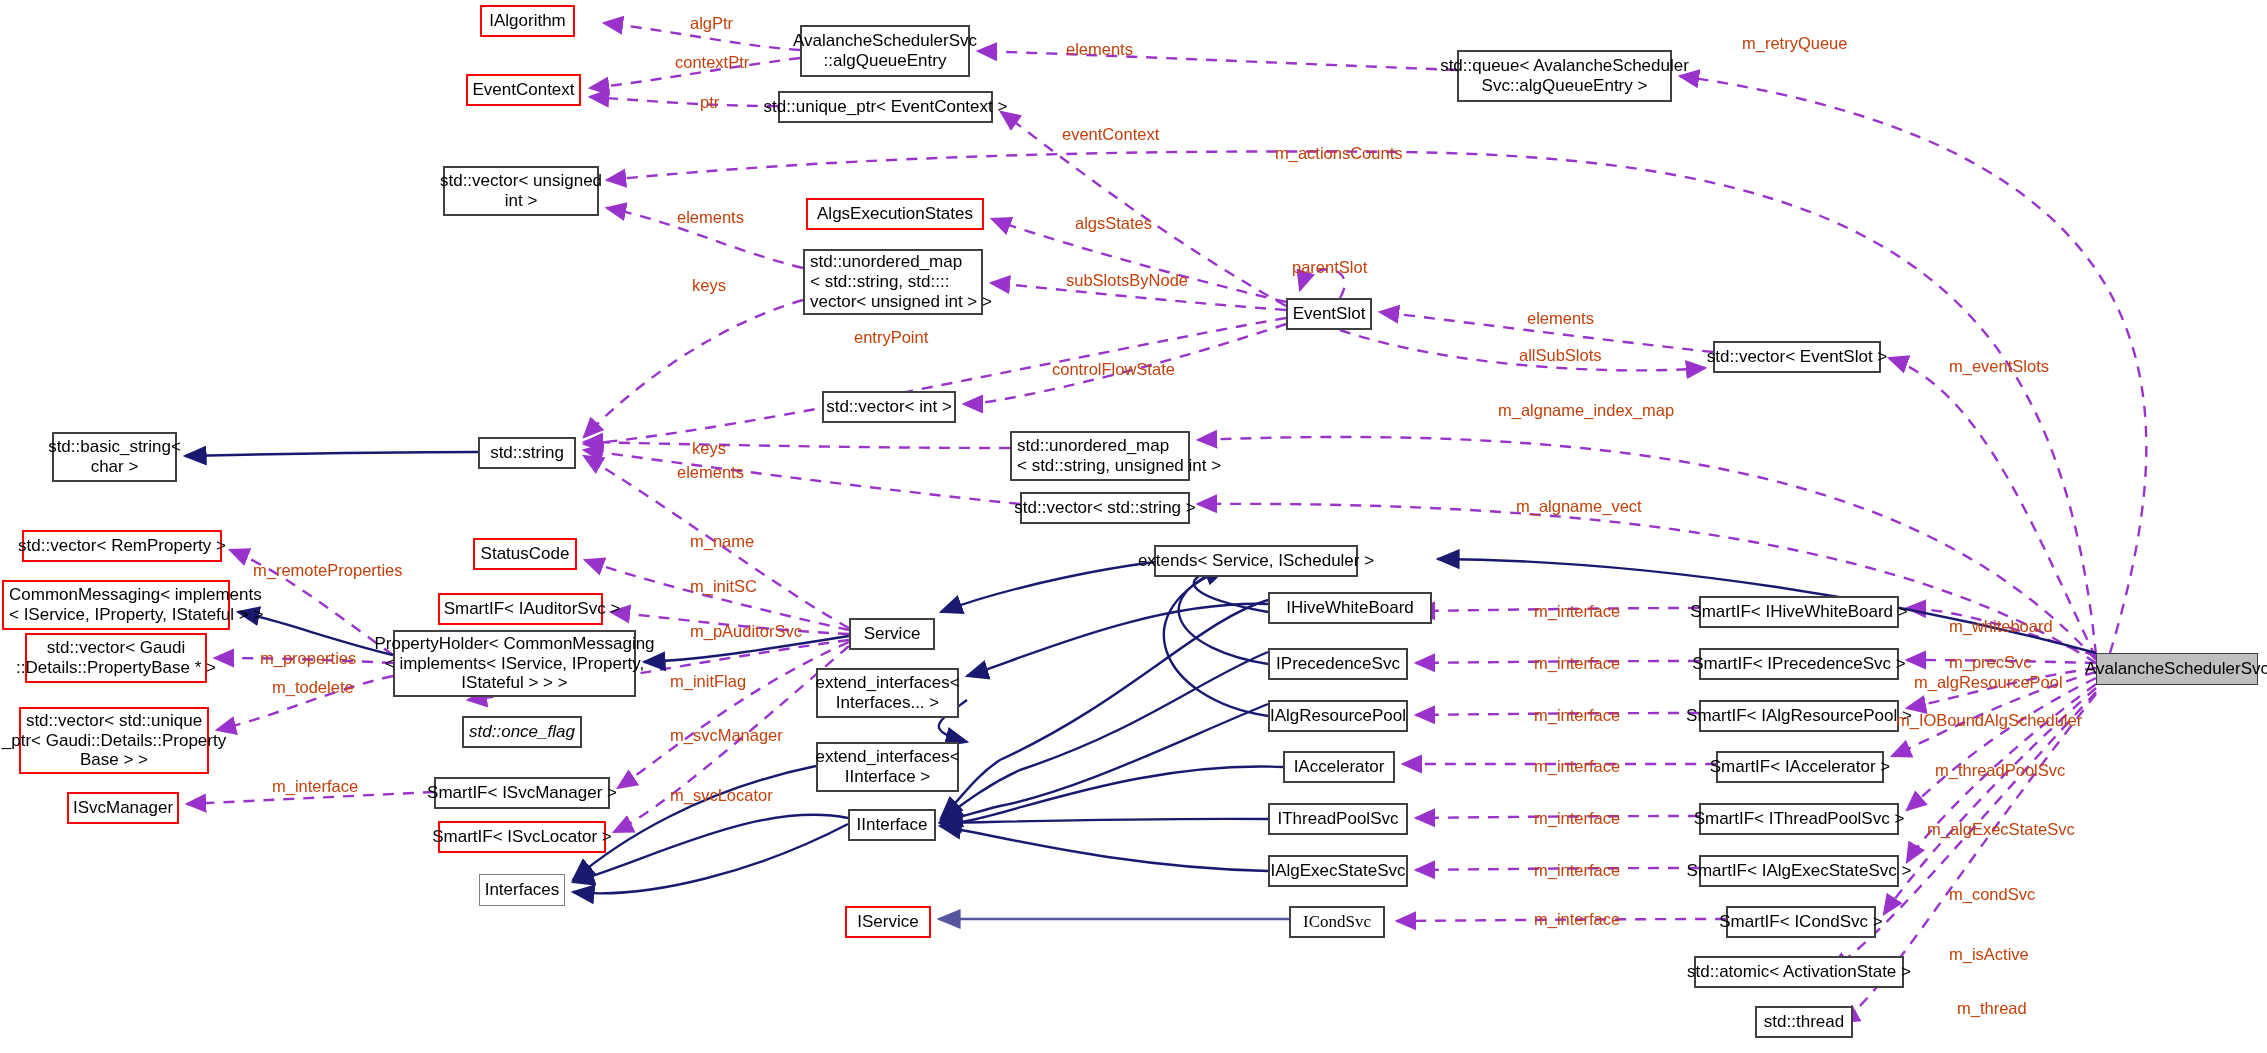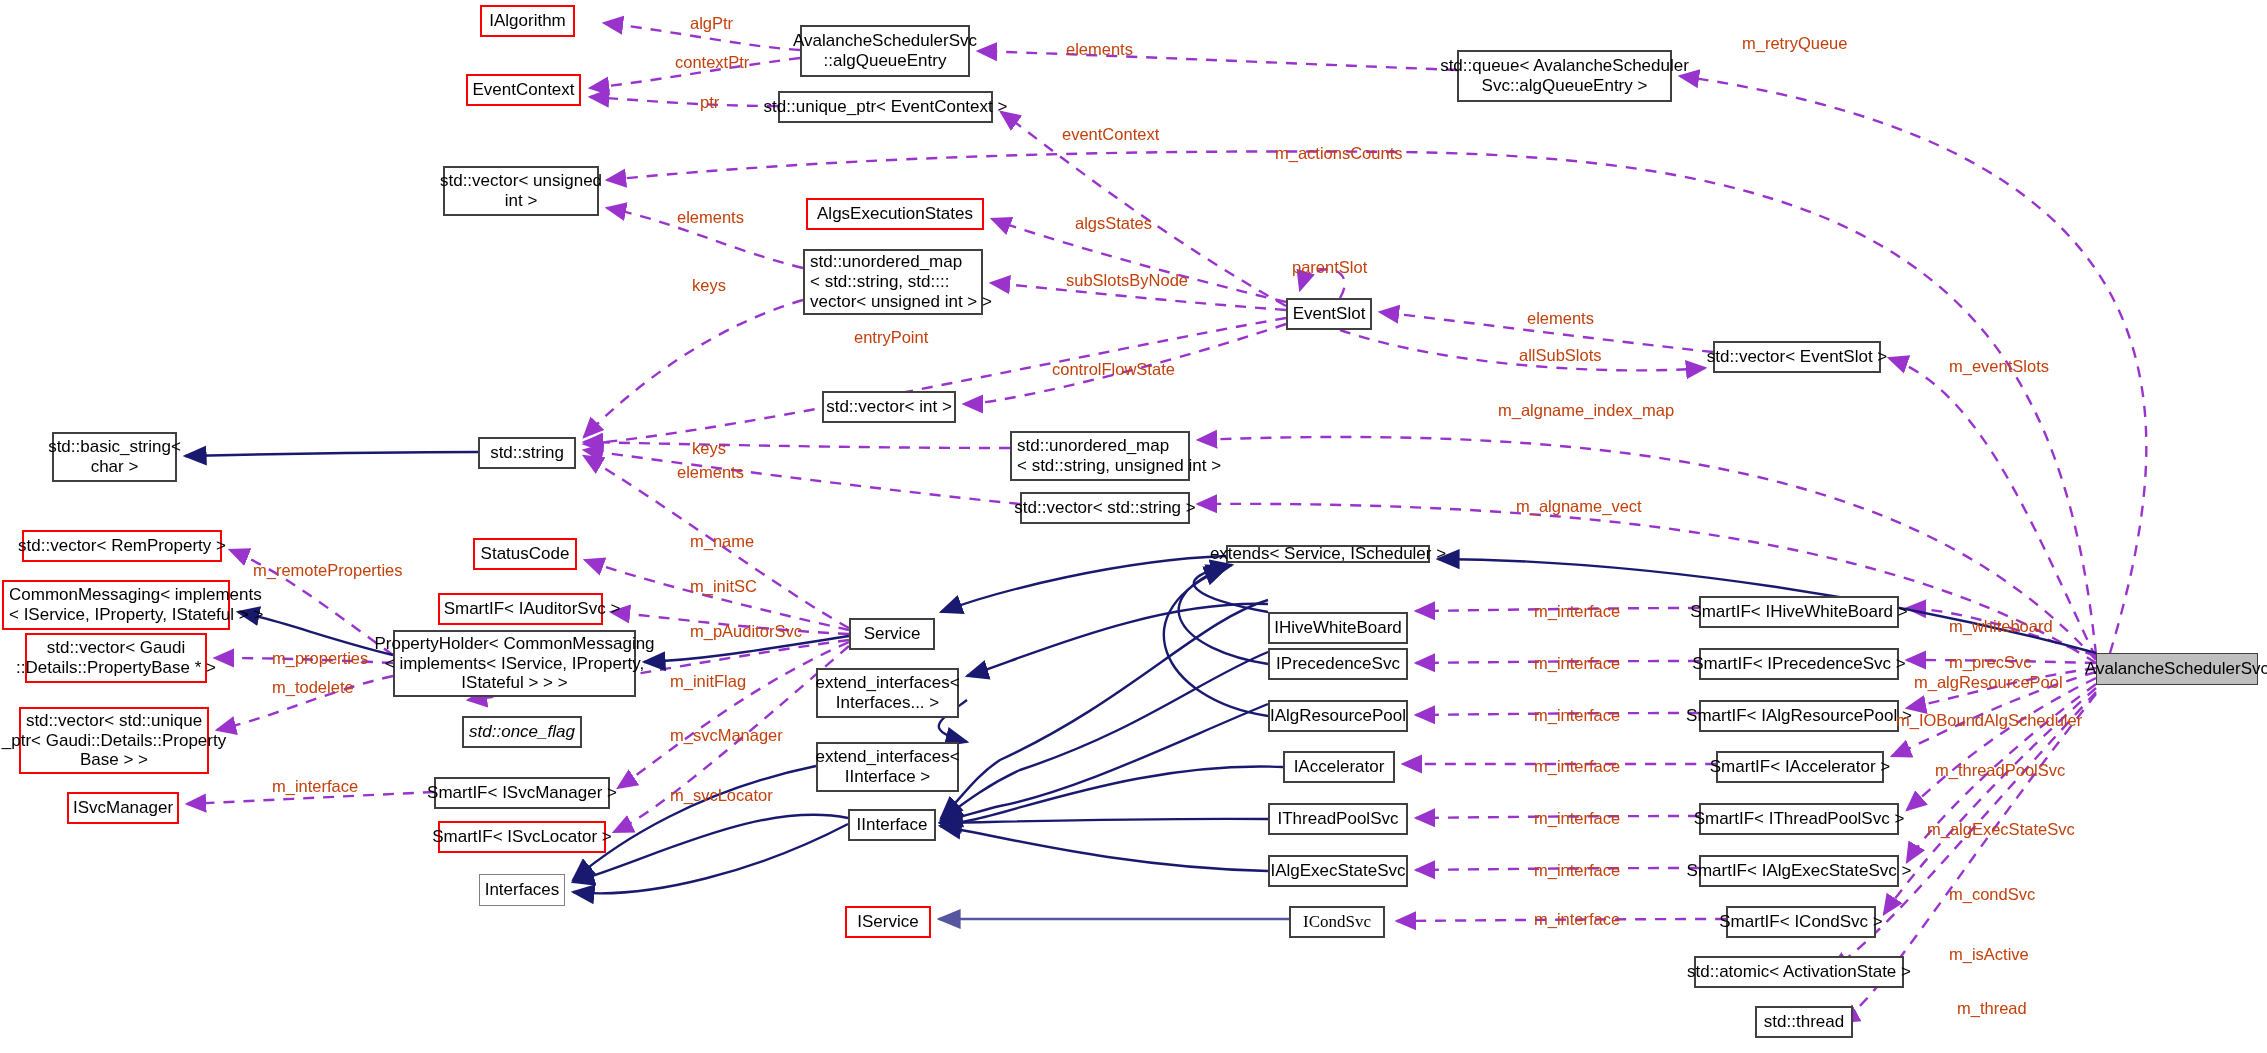--- a/index.html
+++ b/index.html
@@ -247,25 +247,25 @@
   <div class="node dark" style="left:1713px;top:341px;width:168px;height:32px;"><span>std::vector&lt; EventSlot &gt;</span></div>
   <div class="node dark" style="left:822px;top:391px;width:134px;height:32px;"><span>std::vector&lt; int &gt;</span></div>
   <div class="node dark" style="left:52px;top:432px;width:125px;height:50px;"><span>std::basic_string&lt;
 char &gt;</span></div>
   <div class="node dark" style="left:478px;top:437px;width:98px;height:32px;"><span>std::string</span></div>
   <div class="node dark" style="left:1010px;top:431px;width:180px;height:50px;justify-content:flex-start;text-align:left;"><span>std::unordered_map
 &lt; std::string, unsigned int &gt;</span></div>
   <div class="node dark" style="left:1020px;top:492px;width:170px;height:32px;"><span>std::vector&lt; std::string &gt;</span></div>
   <div class="node" style="left:22px;top:530px;width:200px;height:32px;border:2px solid #ff0000;"><span>std::vector&lt; RemProperty &gt;</span></div>
   <div class="node" style="left:473px;top:538px;width:104px;height:32px;border:2px solid #ff0000;"><span>StatusCode</span></div>
-  <div class="node dark" style="left:1226px;top:545px;width:204px;height:18px;"><span>extends&lt; Service, IScheduler &gt;</span></div>
+  <div class="node dark" style="left:1154px;top:545px;width:204px;height:32px;"><span>extends&lt; Service, IScheduler &gt;</span></div>
   <div class="node" style="left:2px;top:580px;width:228px;height:50px;border:2px solid #ff0000;justify-content:flex-start;text-align:left;"><span>CommonMessaging&lt; implements
 &lt; IService, IProperty, IStateful &gt; &gt;</span></div>
   <div class="node" style="left:438px;top:593px;width:165px;height:32px;border:2px solid #ff0000;padding-left:28px;"><span>SmartIF&lt; IAuditorSvc &gt;</span></div>
-  <div class="node dark" style="left:1268px;top:612px;width:140px;height:32px;"><span>IHiveWhiteBoard</span></div>
+  <div class="node dark" style="left:1268px;top:592px;width:164px;height:32px;"><span>IHiveWhiteBoard</span></div>
   <div class="node dark" style="left:1699px;top:596px;width:200px;height:32px;"><span>SmartIF&lt; IHiveWhiteBoard &gt;</span></div>
   <div class="node dark" style="left:849px;top:618px;width:86px;height:32px;"><span>Service</span></div>
   <div class="node" style="left:25px;top:633px;width:182px;height:50px;border:2px solid #ff0000;"><span>std::vector&lt; Gaudi
 ::Details::PropertyBase * &gt;</span></div>
   <div class="node dark" style="left:393px;top:630px;width:243px;height:67px;"><span>PropertyHolder&lt; CommonMessaging
 &lt; implements&lt; IService, IProperty,
 IStateful &gt; &gt; &gt;</span></div>
   <div class="node dark" style="left:1268px;top:648px;width:140px;height:32px;"><span>IPrecedenceSvc</span></div>
   <div class="node dark" style="left:1699px;top:648px;width:200px;height:32px;"><span>SmartIF&lt; IPrecedenceSvc &gt;</span></div>
   <div class="node current" style="left:2096px;top:653px;width:162px;height:32px;"><span>AvalancheSchedulerSvc</span></div>
@@ -316,21 +316,21 @@
   <div class="edge-label" style="left:1498px;top:402px;"><span>m_algname_index_map</span></div>
   <div class="edge-label" style="left:692px;top:440px;"><span>keys</span></div>
   <div class="edge-label" style="left:677px;top:464px;"><span>elements</span></div>
   <div class="edge-label" style="left:1516px;top:498px;"><span>m_algname_vect</span></div>
   <div class="edge-label" style="left:690px;top:533px;"><span>m_name</span></div>
   <div class="edge-label" style="left:253px;top:562px;"><span>m_remoteProperties</span></div>
   <div class="edge-label" style="left:690px;top:578px;"><span>m_initSC</span></div>
   <div class="edge-label" style="left:1534px;top:603px;"><span>m_interface</span></div>
   <div class="edge-label" style="left:1949px;top:618px;"><span>m_whiteboard</span></div>
   <div class="edge-label" style="left:690px;top:623px;"><span>m_pAuditorSvc</span></div>
-  <div class="edge-label" style="left:272px;top:650px;"><span>m_properties</span></div>
+  <div class="edge-label" style="left:260px;top:650px;"><span>m_properties</span></div>
   <div class="edge-label" style="left:1534px;top:655px;"><span>m_interface</span></div>
   <div class="edge-label" style="left:1949px;top:654px;"><span>m_precSvc</span></div>
   <div class="edge-label" style="left:1914px;top:674px;"><span>m_algResourcePool</span></div>
   <div class="edge-label" style="left:670px;top:673px;"><span>m_initFlag</span></div>
   <div class="edge-label" style="left:272px;top:679px;"><span>m_todelete</span></div>
   <div class="edge-label" style="left:1534px;top:707px;"><span>m_interface</span></div>
   <div class="edge-label" style="left:1896px;top:712px;"><span>m_IOBoundAlgScheduler</span></div>
   <div class="edge-label" style="left:670px;top:727px;"><span>m_svcManager</span></div>
   <div class="edge-label" style="left:1534px;top:758px;"><span>m_interface</span></div>
   <div class="edge-label" style="left:1935px;top:762px;"><span>m_threadPoolSvc</span></div>

